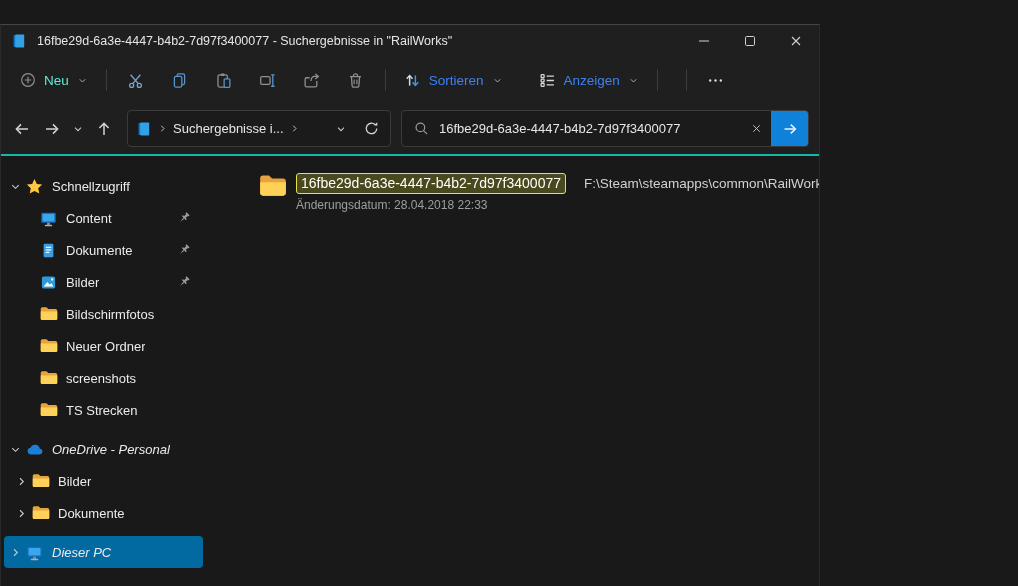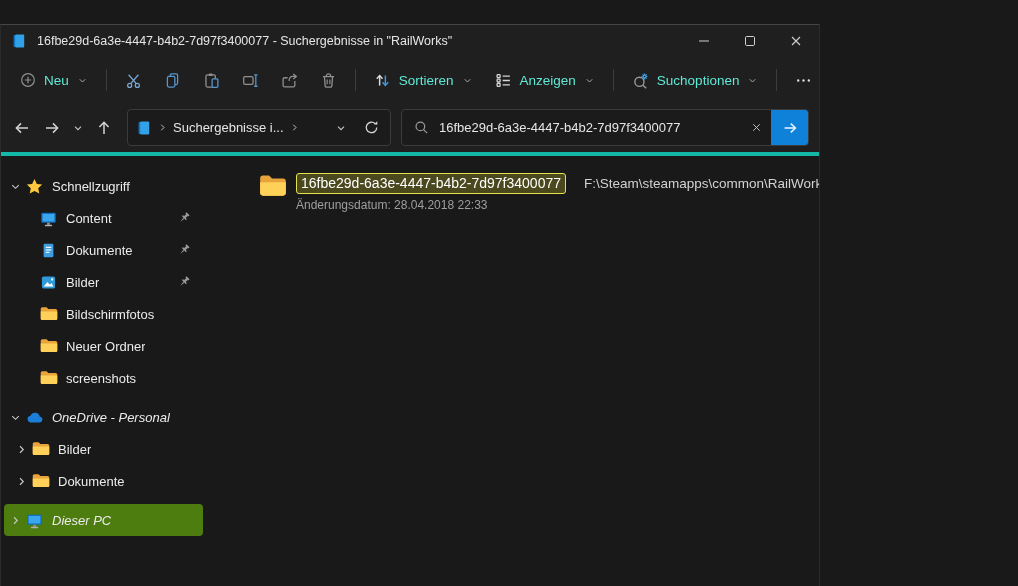--- a/index.html
+++ b/index.html
@@ -13,49 +13,49 @@
   }
   
   .titlebar { height:32px; background:#1f1f1f; display:flex; align-items:center; padding-left:10px; }
   .title-icon { width:16px; height:16px; margin-right:10px; flex:none; }
   .title-text { font-size:12.5px; color:#e6e6e6; white-space:nowrap; }
   .win-controls { margin-left:auto; display:flex; height:32px; }
   .win-btn { width:46px; height:32px; display:flex; align-items:center; justify-content:center; background:transparent; border:none; cursor:pointer; }
   
   .toolbar { height:46px; background:#1f1f1f; display:flex; align-items:center; padding:0 8px; }
   .tb-btn { display:flex; align-items:center; gap:8px; height:34px; padding:0 11px; border-radius:4px;
-            background:transparent; border:none; color:#5eead4; font-size:13.5px; font-family:inherit; cursor:pointer; white-space:nowrap; }
+            background:transparent; border:none; color:#3b82f6; font-size:13.5px; font-family:inherit; cursor:pointer; white-space:nowrap; }
   .tb-btn.disabled { color:#5eead4; }
   .tb-icon-btn { width:44px; justify-content:center; }
   .tb-divider { width:1px; height:22px; background:#3c3c3c; margin:0 7px; flex:none; }
   .caret { opacity:.85; }
   .gap-sm { width:14px; }
   
-  .addressrow { height:53px; background:#1f1f1f; display:flex; align-items:center; padding:0 10px 0 6px; border-bottom:4px solid #14b8a6; }
+  .addressrow { height:53px; background:#1f1f1f; display:flex; align-items:center; padding:0 10px 0 6px; border-bottom:2px solid #14b8a6; }
   .nav-btn { width:30px; height:30px; display:flex; align-items:center; justify-content:center; background:transparent; border:none; border-radius:4px; cursor:pointer; flex:none; }
   .nav-chev { width:22px; }
   .field { background:#1b1b1b; border:1px solid #3b3b3b; border-radius:4px; height:37px; display:flex; align-items:center; }
   .address-box { width:264px; margin-left:8px; padding:0 6px 0 8px; gap:5px; flex:none; }
   .crumb-label { font-size:13px; color:#e6e6e6; white-space:nowrap; overflow:hidden; }
   .address-right { margin-left:auto; display:flex; align-items:center; gap:4px; }
   .icon-btn { width:26px; height:28px; display:flex; align-items:center; justify-content:center; background:transparent; border:none; border-radius:4px; cursor:pointer; }
   .search-box { flex:1; margin-left:10px; padding-left:12px; position:relative; overflow:hidden; }
   .search-input { flex:1; margin-left:10px; background:transparent; border:none; outline:none; color:#e6e6e6; font-size:13px; font-family:inherit; }
   .go-btn { width:38px; height:37px; margin:-1px -1px -1px 0; background:#1081d8; border:none; display:flex; align-items:center; justify-content:center; border-radius:0 4px 4px 0; cursor:pointer; flex:none; }
   
   .app-body { display:flex; height:455px; background:#191919; }
   .sidebar { width:205px; flex:none; padding-top:14px; overflow:hidden; }
   .srow { height:32px; display:flex; align-items:center; font-size:13px; color:#ebebeb; border-radius:4px; margin:0 3px; cursor:pointer; }
   .srow .chev { width:14px; margin-left:5px; flex:none; display:flex; }
   .srow .chev.child { margin-left:11px; }
   .srow .no-chev { width:19px; margin-left:14px; flex:none; }
   .sicon { width:17px; height:17px; margin:0 9px 0 3px; flex:none; }
   .srow .label { white-space:nowrap; overflow:hidden; }
   .pin { margin-left:auto; margin-right:12px; flex:none; display:flex; }
-  .srow.selected { background:#4d7c0f; }
+  .srow.selected { background:#0369a1; }
   .srow.gap-above { margin-top:7px;font-style:italic; }
   
   .main { flex:1; padding:17px 0 0 53px; overflow:hidden; }
   .result { display:flex; align-items:flex-start; gap:9px; cursor:default; }
   .ricon { width:28px; height:23px; margin-top:1px; flex:none; }
   .rline1 { display:flex; align-items:center; gap:18px; }
   .rname { background:#4a481d; border:1px solid #e6e24e; border-radius:3px; padding:0 4px; font-size:14px; color:#ffffff; line-height:19px; white-space:nowrap; }
   .rpath { font-size:13.5px; color:#d2d2d2; white-space:nowrap; }
   .rdate { margin-top:4px; font-size:12px; color:#9e9e9e; white-space:nowrap; }
   svg { display:block; }
@@ -321,33 +321,20 @@
           </svg>
         </span>
       <span>Anzeigen</span>
       <span class="caret">
           <svg width="11" height="11">
             <use href="#i-chev-down"></use>
           </svg>
         </span>
     </button>
     <div class="tb-divider"></div>
-    <button class="tb-btn">
-      <span>
-          <svg width="17" height="17">
-            <use href="#i-searchgear"></use>
-          </svg>
-        </span>
-      <span>Suchoptionen</span>
-      <span class="caret">
-          <svg width="11" height="11">
-            <use href="#i-chev-down"></use>
-          </svg>
-        </span>
-    </button>
     <div class="gap-sm"></div>
     <div class="tb-divider"></div>
     <button class="tb-btn tb-icon-btn">
         <span>
           <svg width="17" height="17">
             <use href="#i-dots"></use>
           </svg>
         </span>
       </button>
   </div>
@@ -511,20 +498,29 @@
       <div class="srow">
         <span class="no-chev"></span>
         <span class="sicon">
             <svg width="18" height="15">
               <use href="#i-folder"></use>
             </svg>
           </span>
         <span class="label">screenshots</span>
       </div>
 
+      <div class="srow">
+        <span class="no-chev"></span>
+        <span class="sicon">
+            <svg width="18" height="15">
+              <use href="#i-folder"></use>
+            </svg>
+          </span>
+        <span class="label">TS Strecken</span>
+      </div>
 
       <div class="srow gap-above">
         <span class="chev">
             <svg width="13" height="13">
               <use href="#i-chev-down"></use>
             </svg>
           </span>
         <span class="sicon">
             <svg width="17" height="17">
               <use href="#i-cloud"></use>

